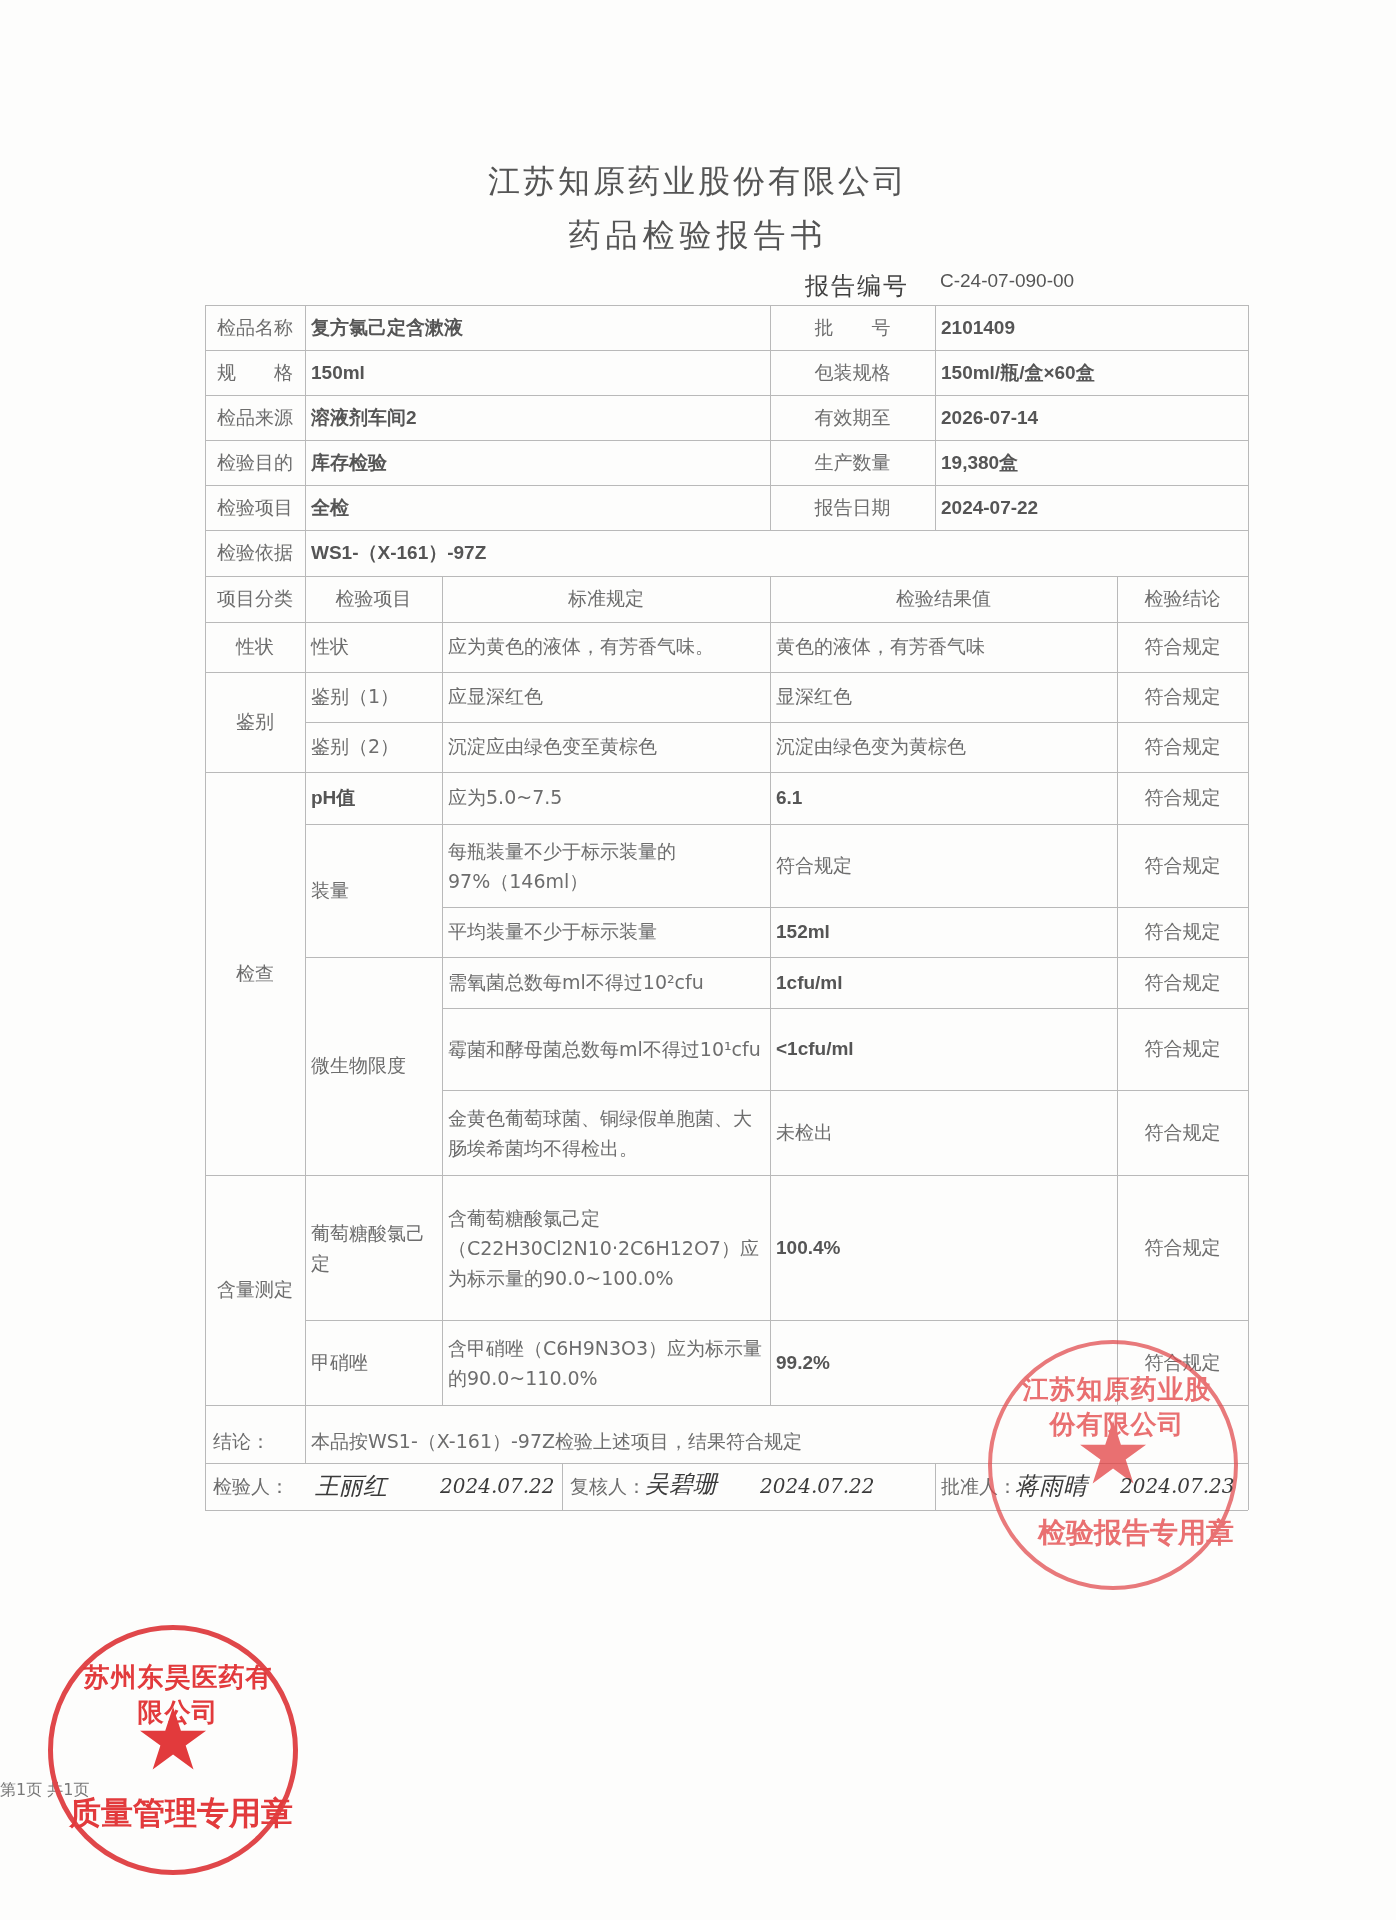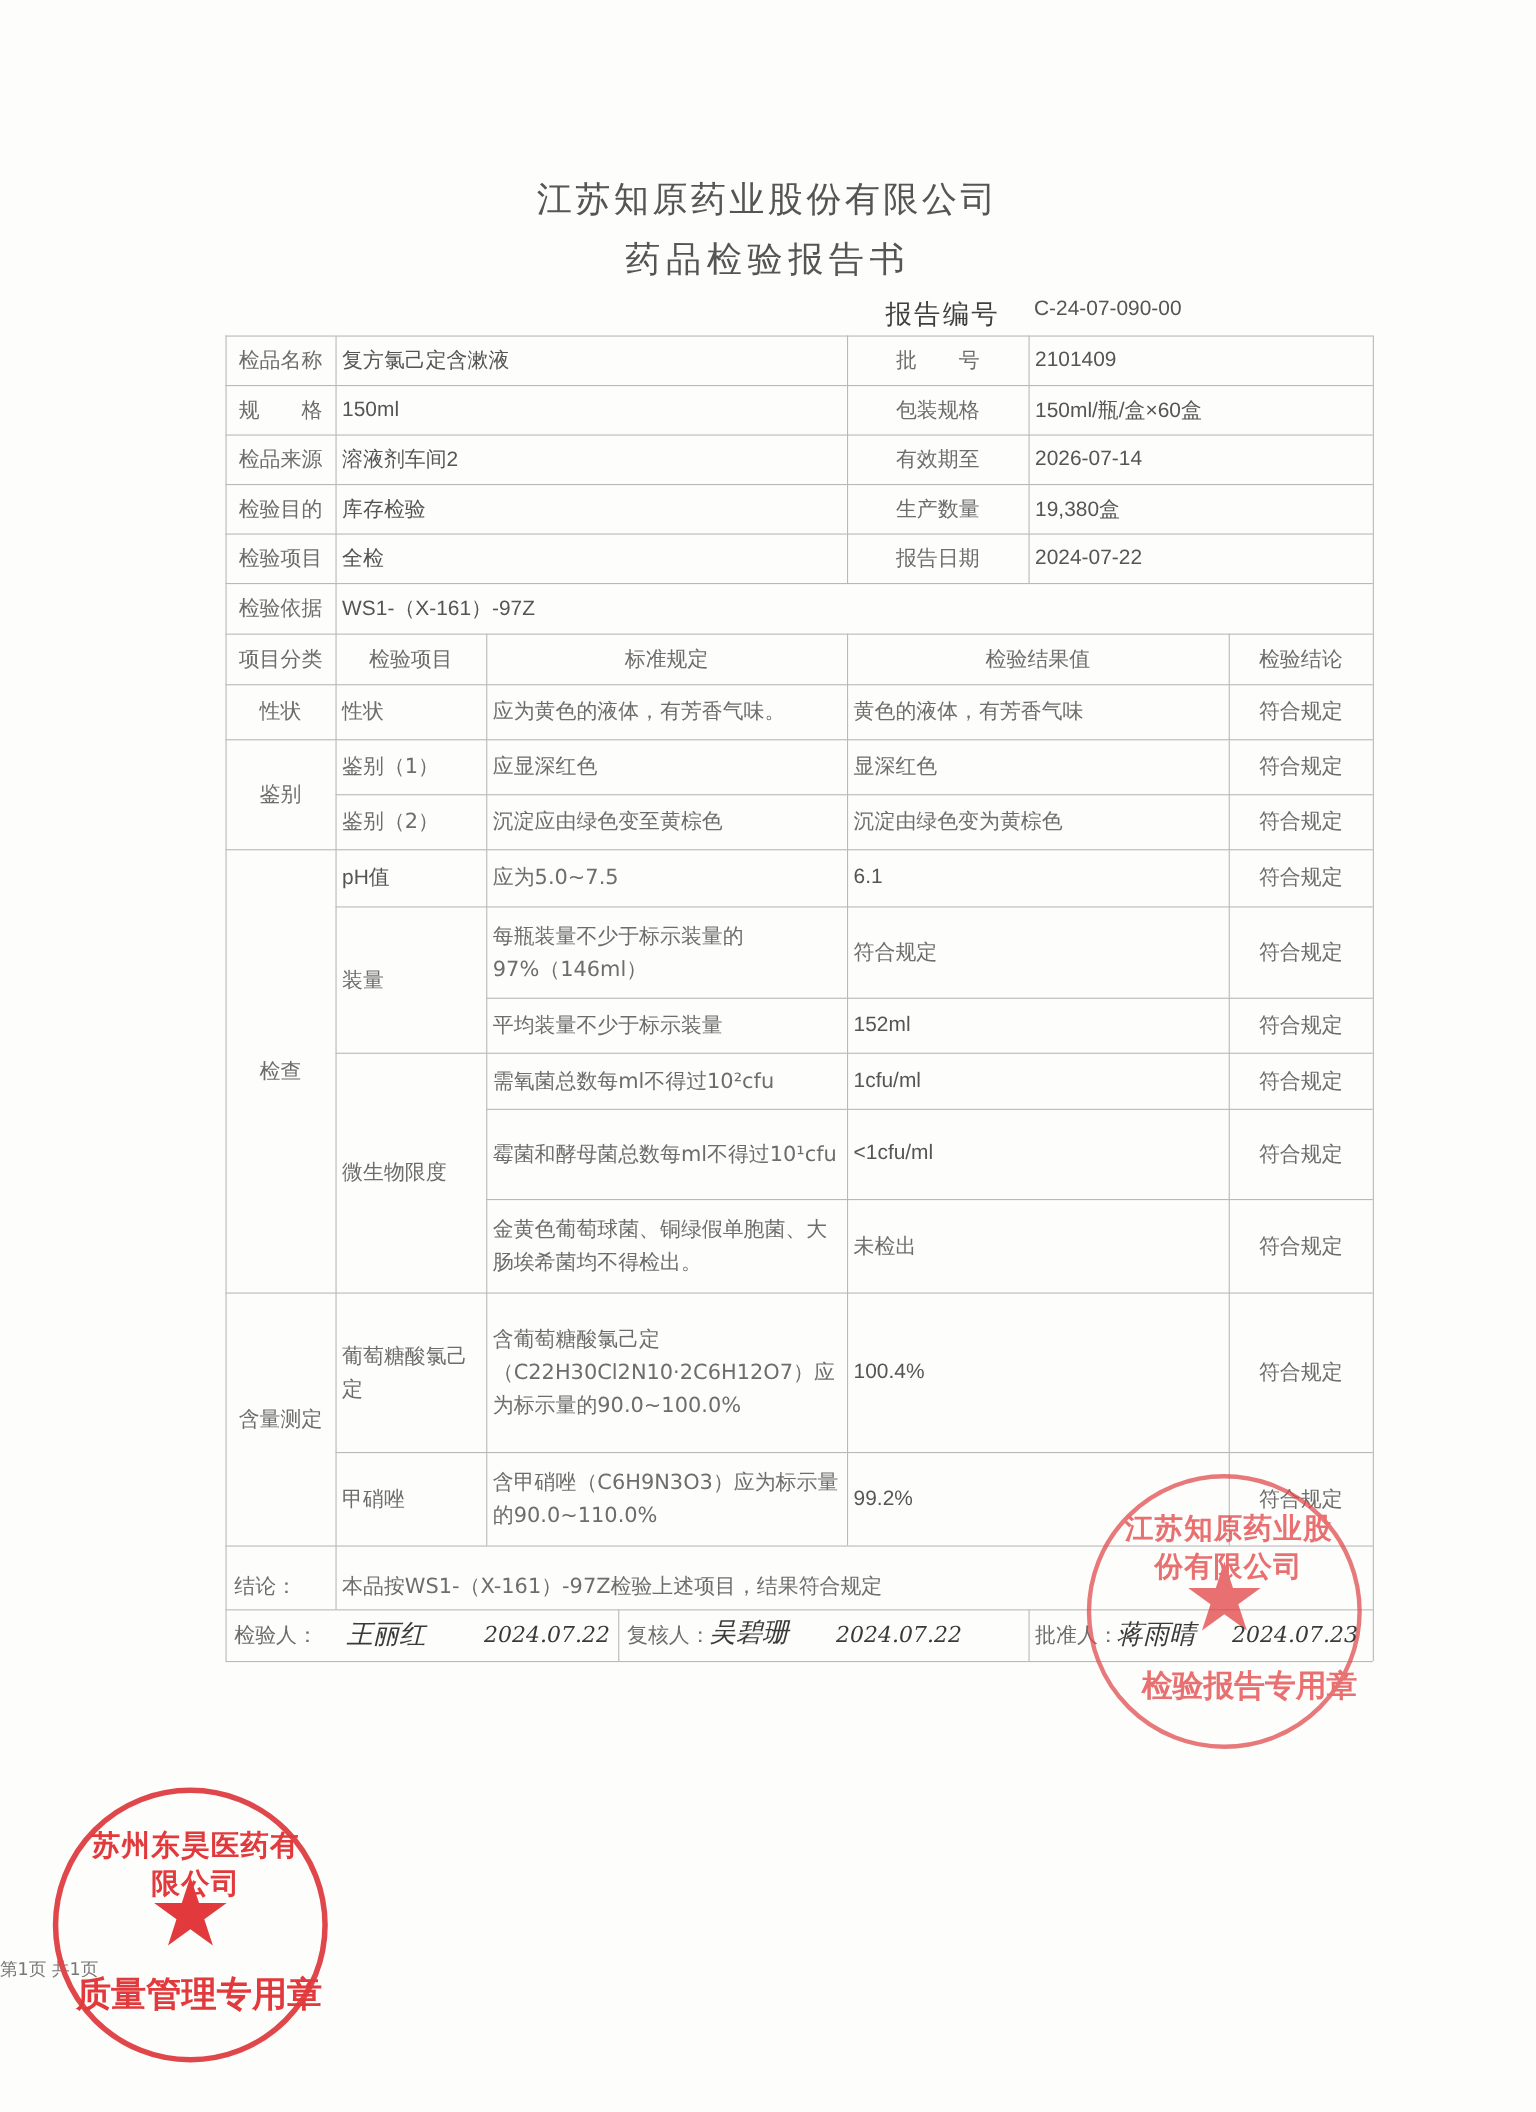--- a/index.html
+++ b/index.html
@@ -9,21 +9,21 @@
   .title1 { left:0; width:1396px; top:160px; text-align:center; font-size:32px; letter-spacing:3px; color:#555; }
   .title2 { left:0; width:1396px; top:214px; text-align:center; font-size:32px; letter-spacing:5px; color:#555; }
   .reportno-label { left:805px; top:270px; font-size:24px; color:#404040; letter-spacing:2px; }
   .reportno-val { left:940px; top:270px; font-size:19px; color:#555; font-family:"Liberation Sans",sans-serif; }
   .line { position:absolute; background:#b9b9b9; }
   .h { height:1px; }
   .v { width:1px; }
   .cell { position:absolute; display:flex; align-items:center; font-size:19px; color:#6d6d6d; box-sizing:border-box; }
   .cell.center { justify-content:center; text-align:right; }
   .cell.left { padding-left:6px; }
-  .val { color:#555; font-family:"Liberation Sans",sans-serif; }
+  .val { color:#555; font-family:"Liberation Sans",sans-serif;font-weight:bold; }
   .wrap { line-height:30px; }
   .sig { position:absolute; font-family:"DejaVu Serif",serif; font-style:italic; color:#3a3a3a; font-size:24px; }
   .stamp { position:absolute; border-radius:50%; border:4px solid #e0474a; box-sizing:border-box; }
   .stamp .star { position:absolute; color:#e23a3c; text-align:center; }
   .stamp .arc { position:absolute; color:#e23a3c; font-weight:bold; }
   .stamp .bottom { position:absolute; left:0; width:100%; text-align:right; color:#e23a3c; font-weight:bold; }
   .footer { left:0; width:1396px; top:1780px; text-align:left; font-size:16px; color:#777; }
 </style>
 </head>
 <body>

